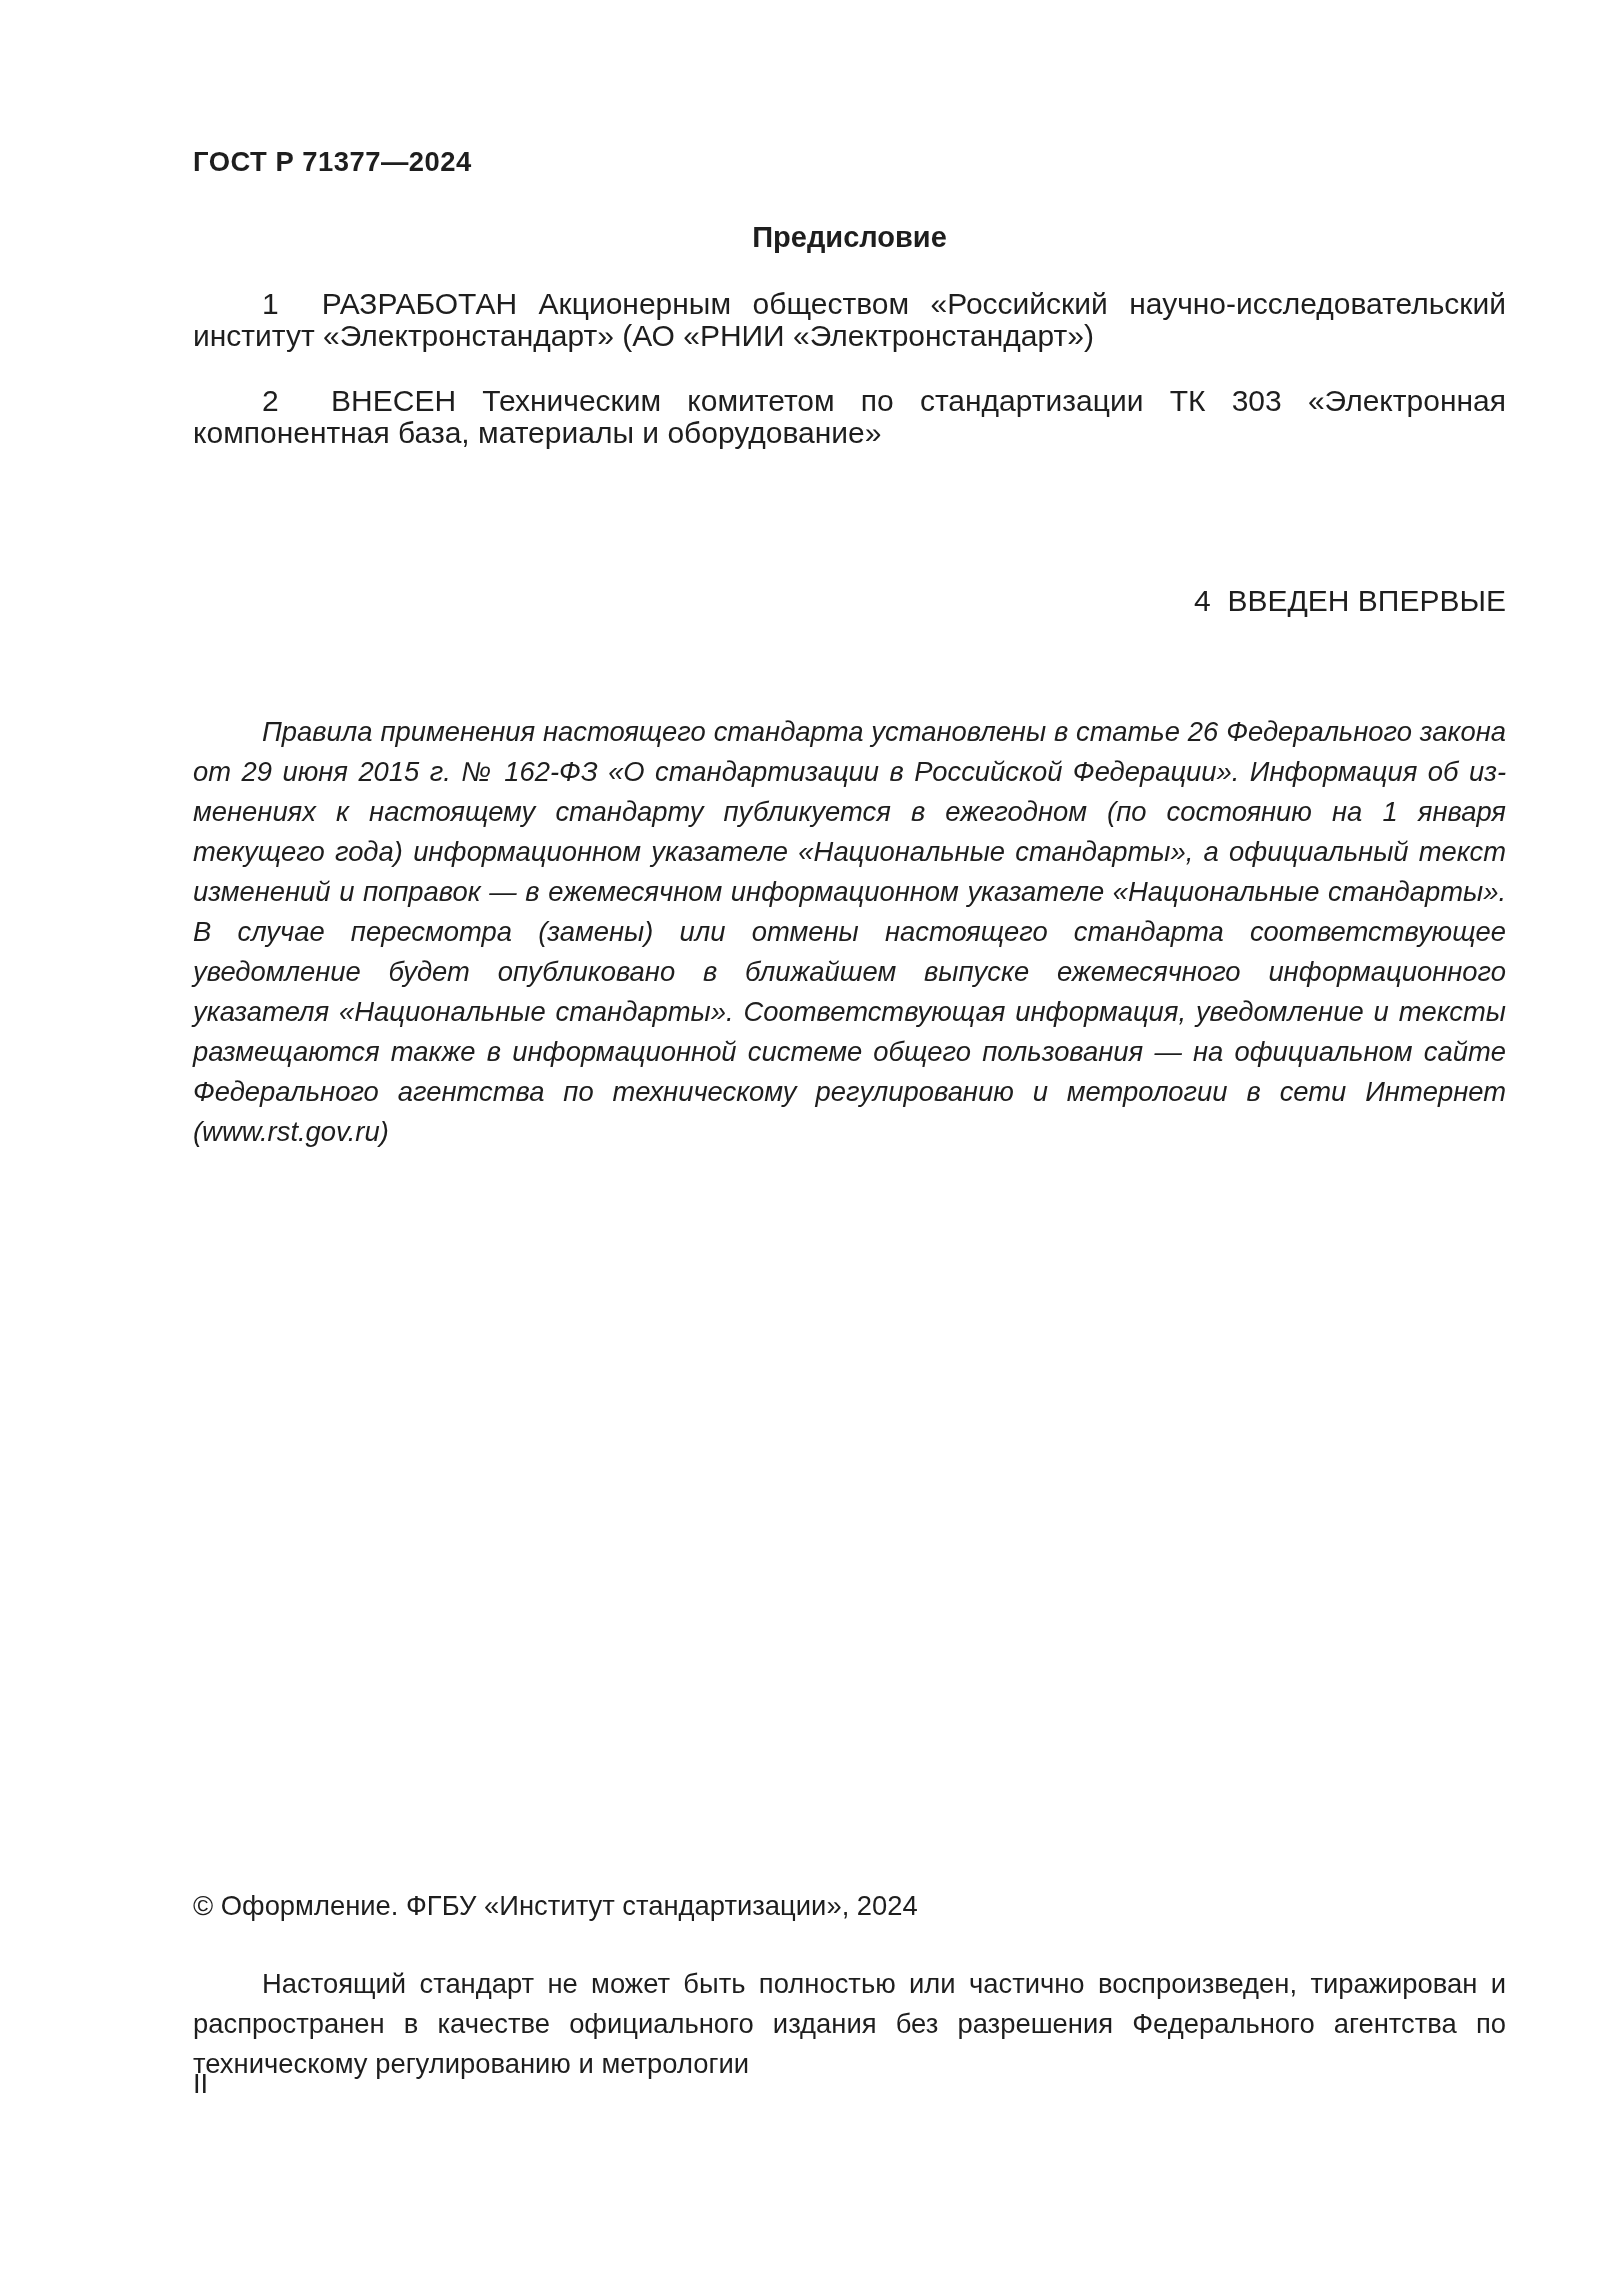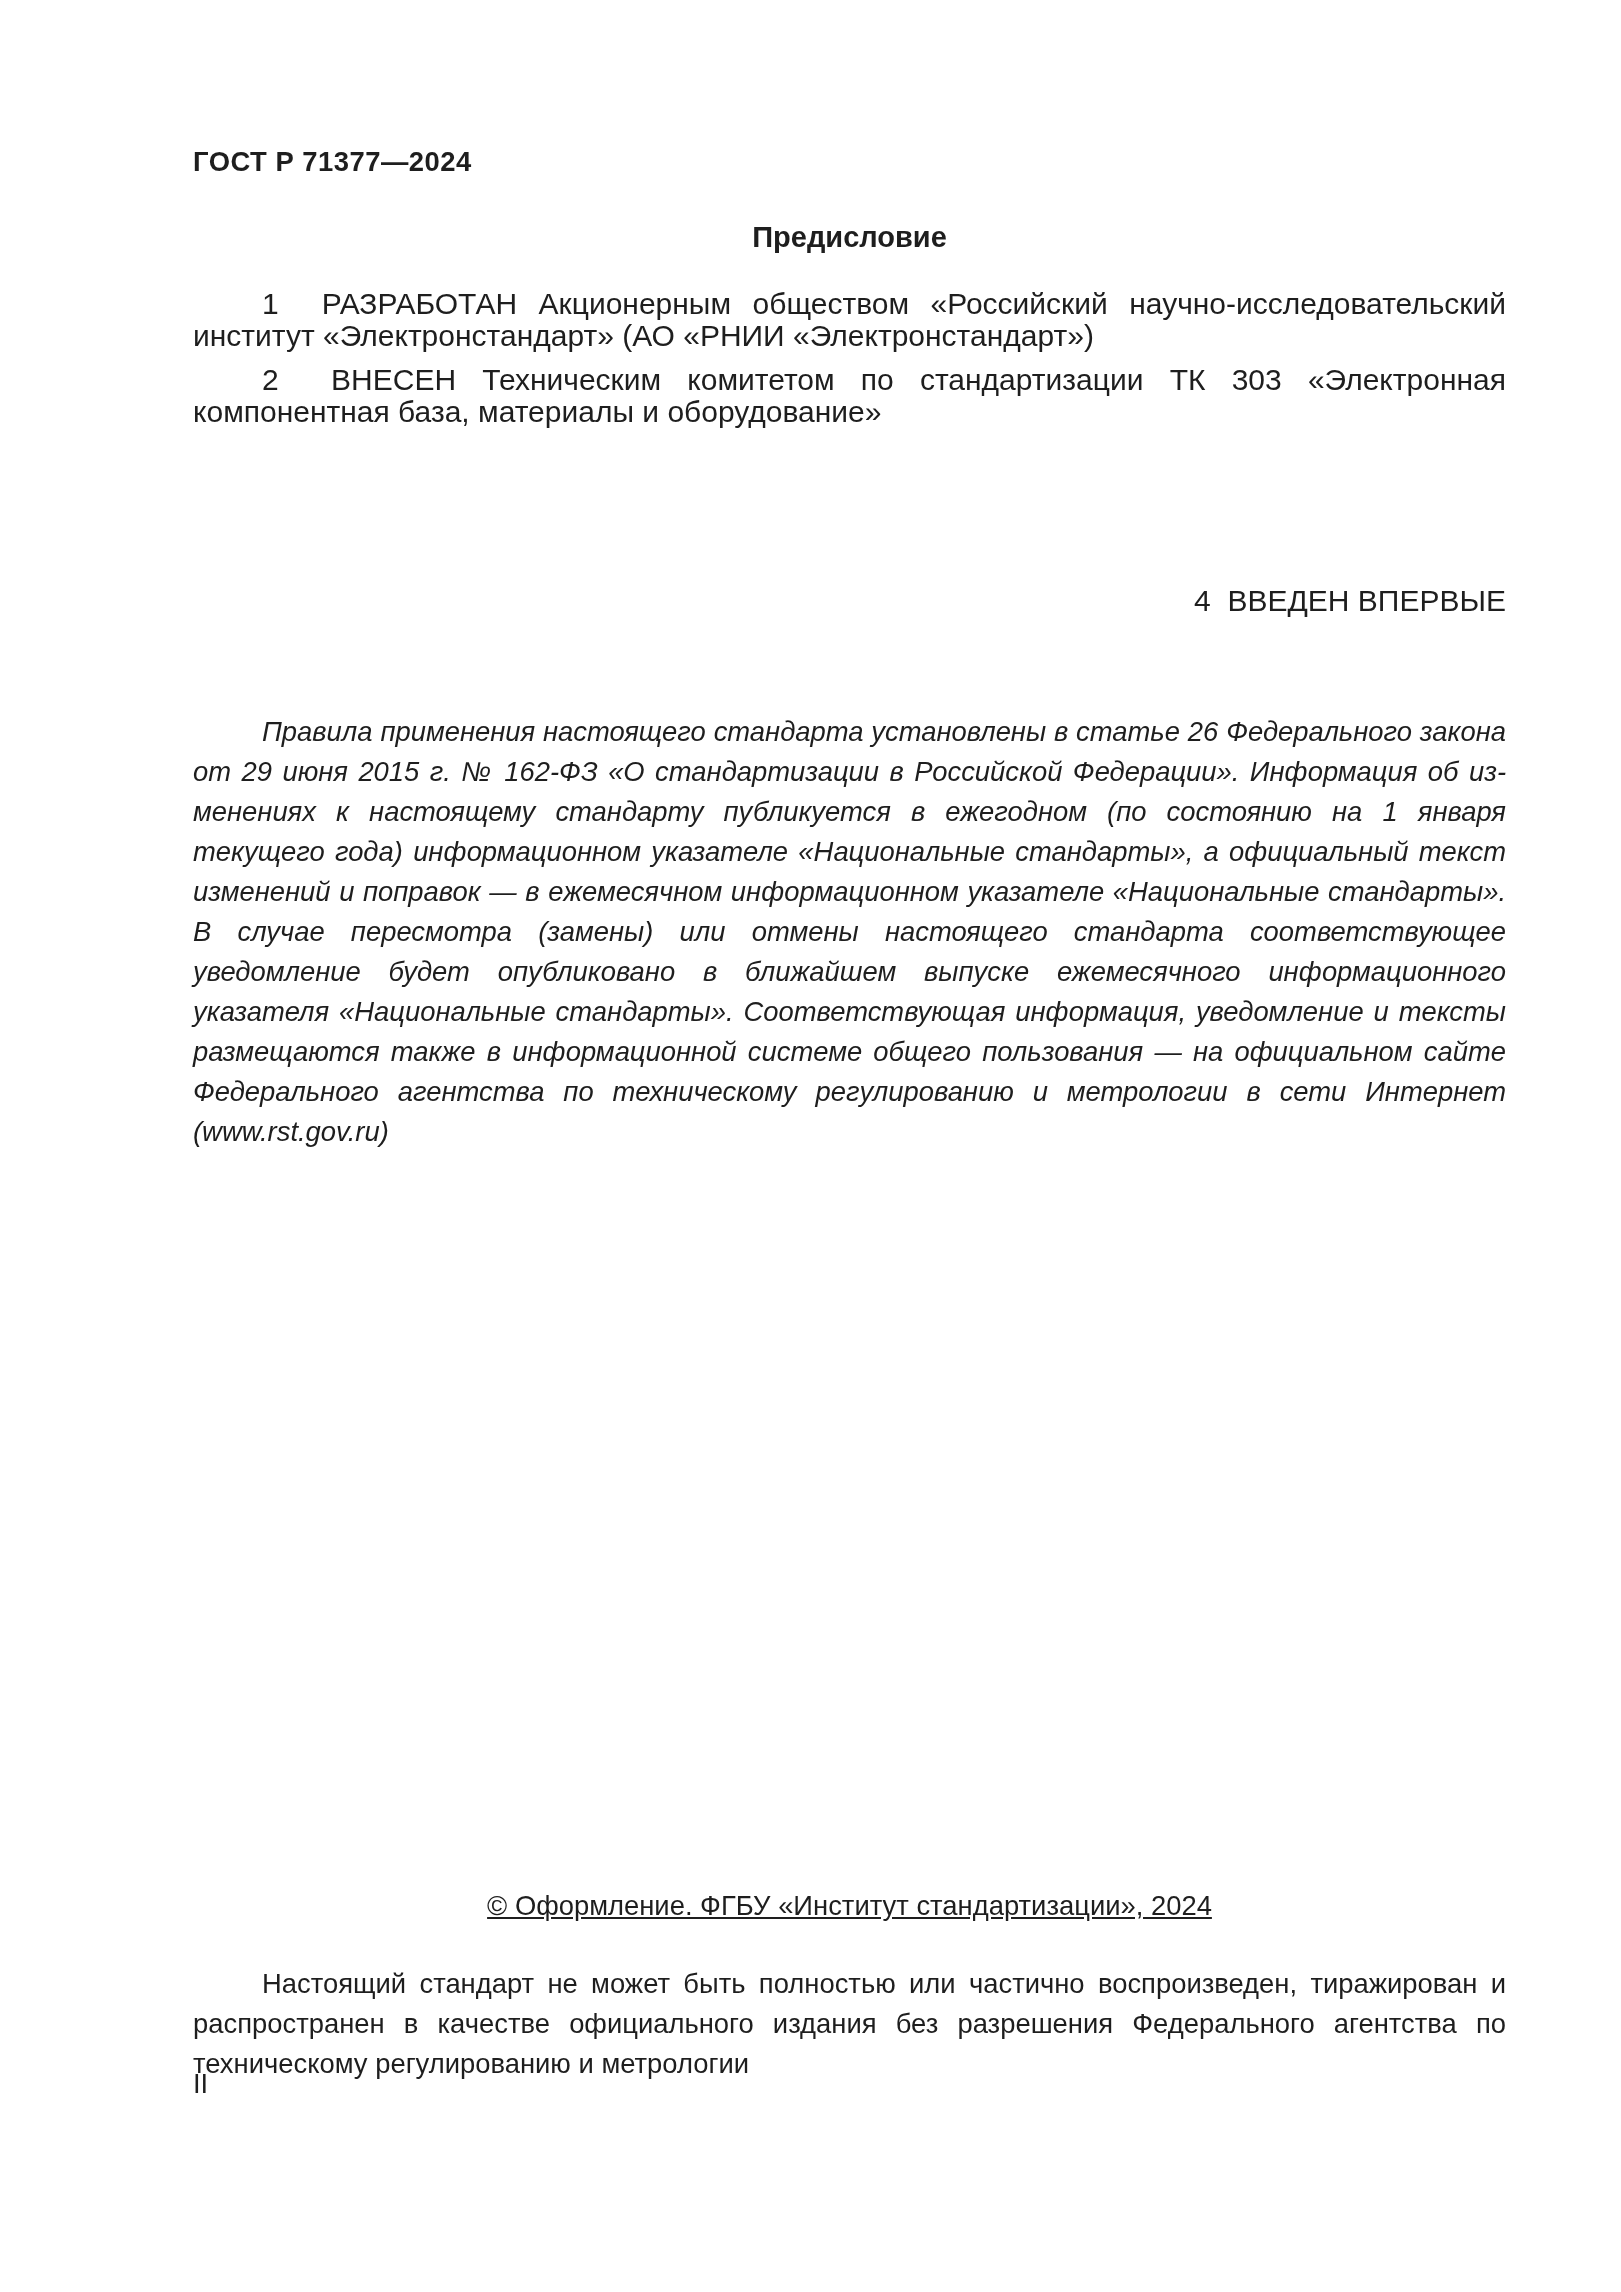--- a/index.html
+++ b/index.html
@@ -40,21 +40,21 @@
     position: absolute;
     left: 193px;
     width: 1313px;
     margin: 0;
     font-size: 30px;
     line-height: 32px;
     text-align: justify;
     text-indent: 69px;
   }
   .p1 { top: 288px; }
-  .p2 { top: 364px; }
+  .p2 { top: 385px; }
   .p3 { top: 482px; }
   .p4 { top: 585px; text-align: right; }
   .legal {
     position: absolute;
     left: 193px;
     top: 712px;
     width: 1313px;
     margin: 0;
     font-size: 27.4px;
     line-height: 40px;
@@ -63,22 +63,21 @@
     text-indent: 69px;
   }
   .copyright {
     position: absolute;
     left: 193px;
     top: 1890px;
     width: 1313px;
     margin: 0;
     font-size: 27.4px;
     line-height: 32px;
-    text-align: center;
-    text-decoration: underline;
+    text-align: left;
   }
   .repro {
     position: absolute;
     left: 193px;
     top: 1964px;
     width: 1313px;
     margin: 0;
     font-size: 27.4px;
     line-height: 40px;
     text-align: justify;

